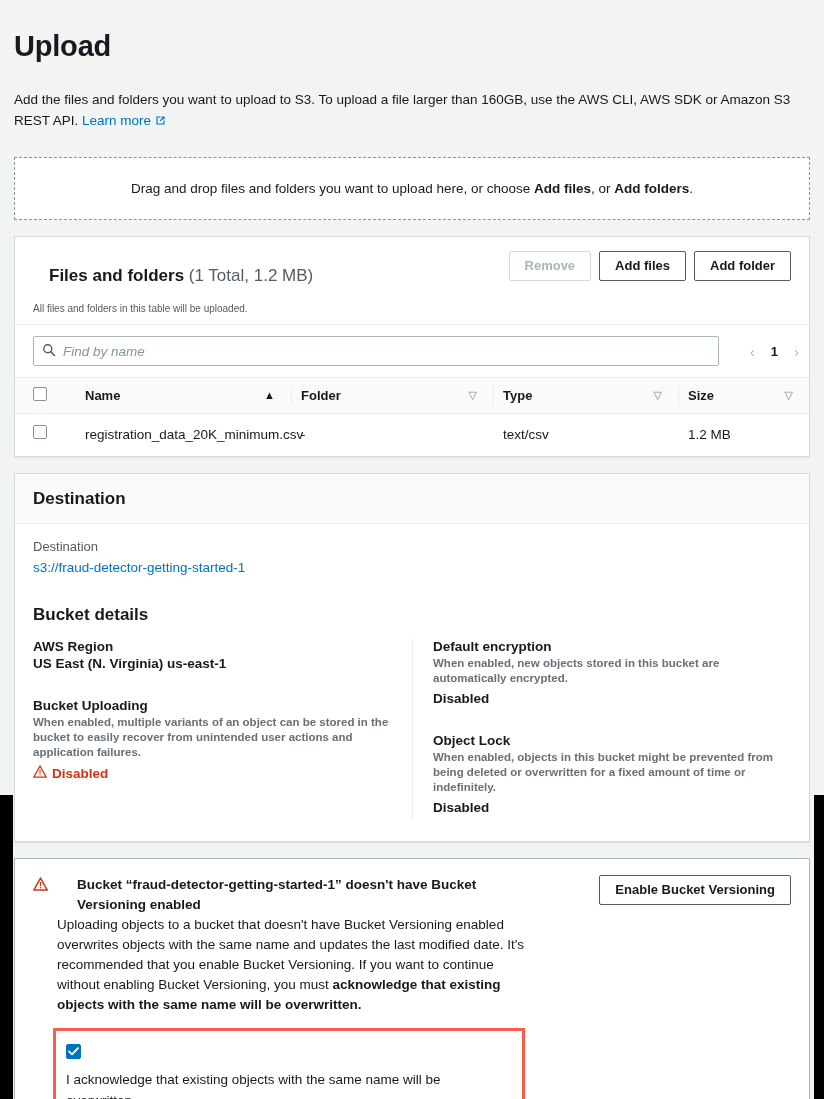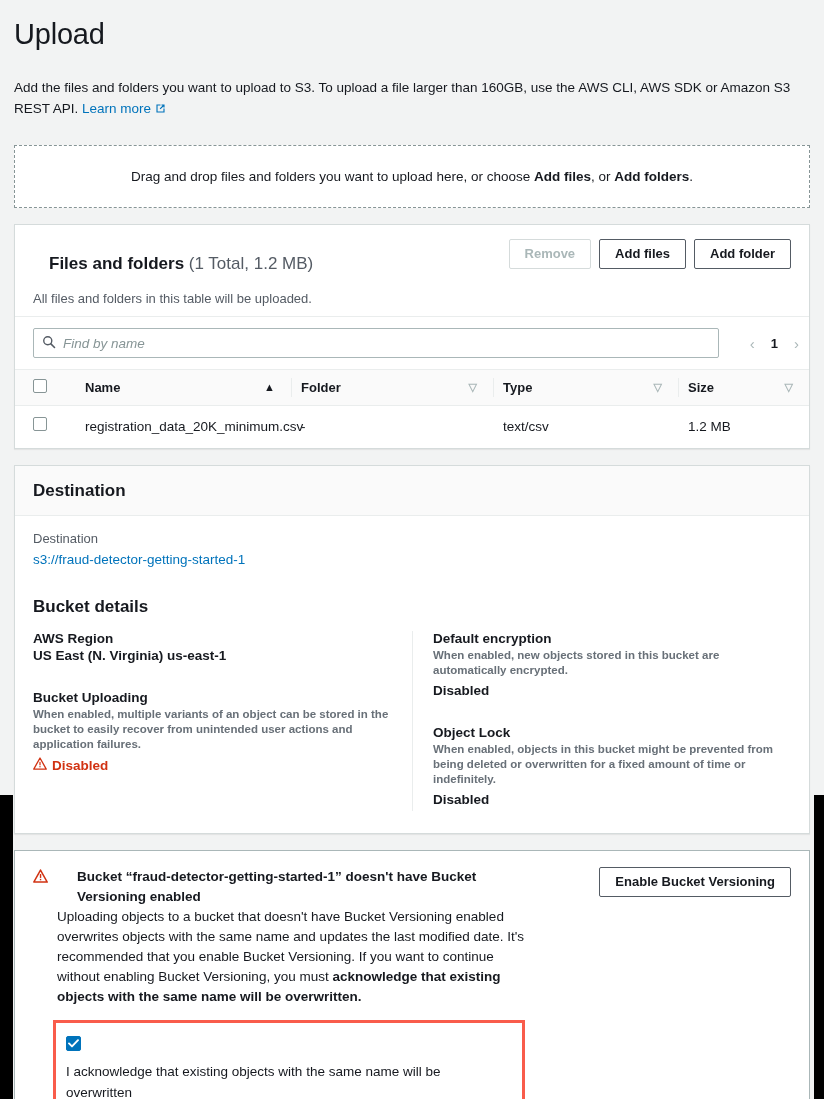--- a/index.html
+++ b/index.html
@@ -33,23 +33,23 @@
   }
   .band.left  { left: 0;  width: 13px; }
   .band.right { right: 0; width: 10px; }
 
   
   .hdr {
     padding: 14px 14px 0 14px;
   }
   h1.title {
     font-size: 29px;
-    font-weight: 400;
-    color: #16191f;
-    margin: 4px 0 26px 0;
+    font-weight: 700;
+    color: #16191f;
+    margin: 16px 0 26px 0;
     letter-spacing: -0.2px;
   }
   .intro {
     font-size: 13.5px;
     line-height: 21px;
     color: #16191f;
     margin: 0 0 24px 0;
     max-width: 800px;
   }
   .lnk {
@@ -99,21 +99,21 @@
     color: #16191f;
     margin: 16px;
     line-height: 22px;
   }
   .panel-hd-title .cnt {
     font-weight: 400;
     color: #545b64;
     font-size: 17px;
   }
   .panel-hd-sub {
-    font-size: 13px;
+    font-size: 10px;
     color: #545b64;
     margin-top: 2px;
   }
   .btn-row { display: flex; gap: 8px; padding-top: 2px; }
   .btn {
     font-family: "Liberation Sans", sans-serif;
     font-size: 13px;
     font-weight: 700;
     color: #16191f;
     background: #fff;

